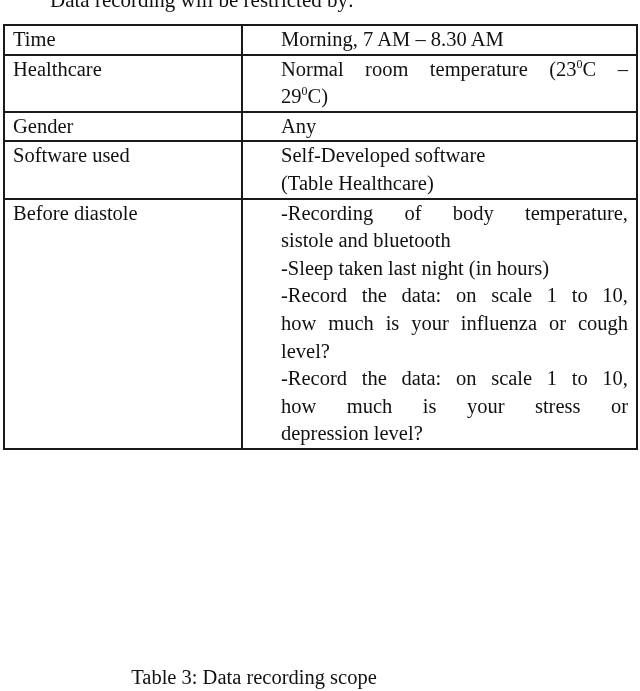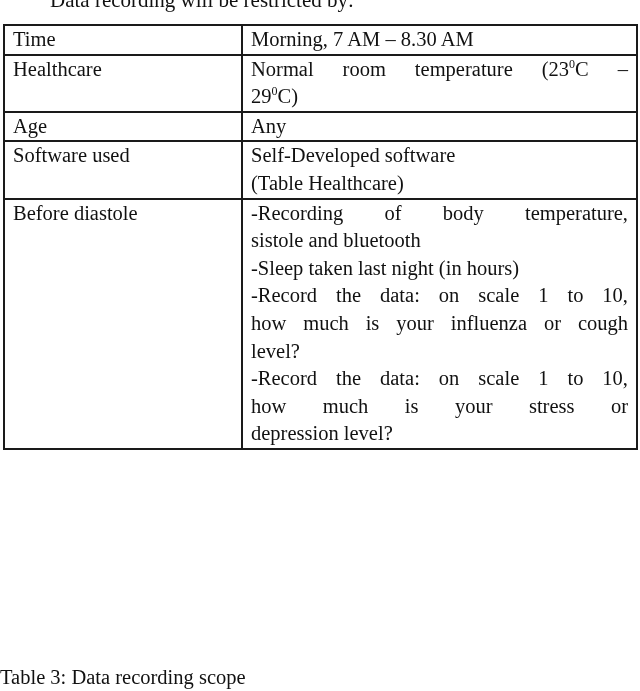--- a/index.html
+++ b/index.html
@@ -19,26 +19,26 @@
     font-size: 20.5px;
     line-height: 27.6px;
   }
   table.scope td {
     border: 2px solid #1a1a1a;
     vertical-align: top;
     padding: 0 8px 0 8px;
   }
   td.label { width: 220px; }
   td.value { text-align: justify; }
-  .line { display: block; text-align: justify; text-align-last: left; }
+  .line { display: block; text-align: justify; text-align-last: left; margin-left: 30px; }
   .line.just { text-align-last: justify; }
   sup { font-size: 12px; line-height: 0; vertical-align: 8px; }
   .caption {
     position: absolute; left: 0; width: 508px; top: 664px;
-    font-size: 20.5px; line-height: 26px;
+    text-align: center; font-size: 20.5px; line-height: 26px;
   }
 </style>
 </head>
 <body>
 
 <div class="intro">Data recording will be restricted by:</div>
 
 <table class="scope">
   <tbody>
     <tr>
@@ -48,21 +48,21 @@
       </td>
     </tr>
     <tr>
       <td class="label">Healthcare</td>
       <td class="value">
         <span class="line just"><span>Normal room temperature (23</span><sup>0</sup><span>C –</span></span>
         <span class="line"><span>29</span><sup>0</sup><span>C)</span></span>
       </td>
     </tr>
     <tr>
-      <td class="label">Age</td>
+      <td class="label">Gender</td>
       <td class="value">
         <span class="line">Any</span>
       </td>
     </tr>
     <tr>
       <td class="label">Software used</td>
       <td class="value">
         <span class="line">Self-Developed software</span>
         <span class="line">(Table Healthcare)</span>
       </td>

